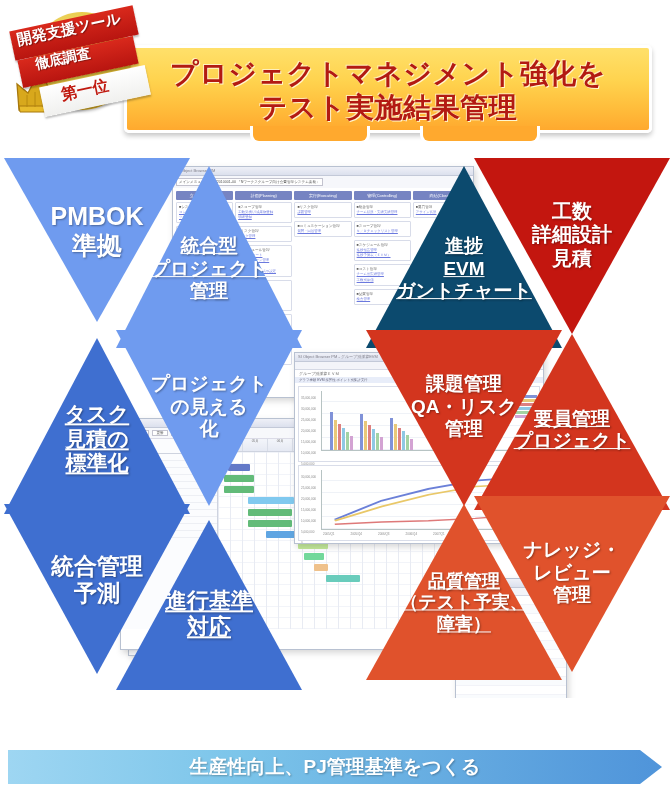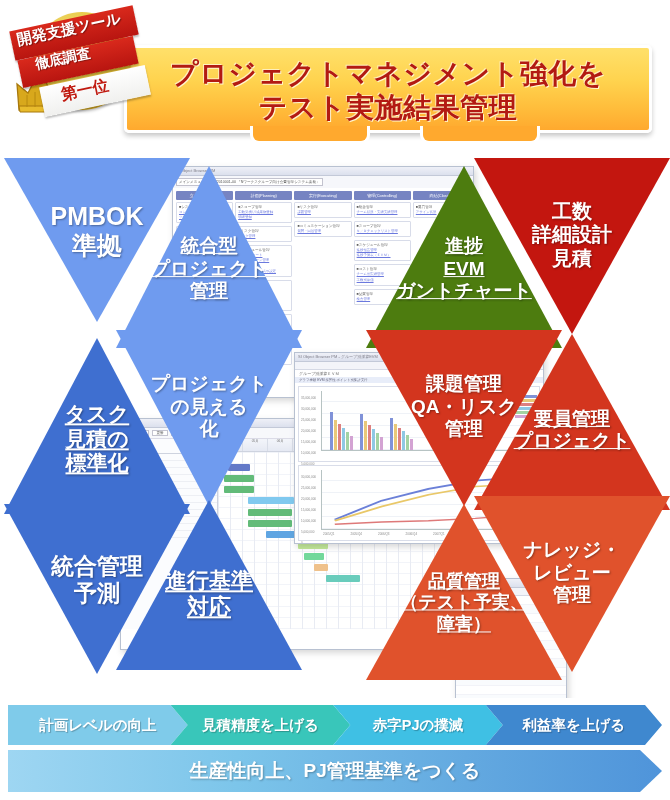--- a/index.html
+++ b/index.html
@@ -154,21 +154,21 @@
 
   
   .bottom{position:absolute;left:0;top:700px;width:670px;height:100px;}
   .chevrons{position:absolute;left:8px;top:5px;width:654px;height:40px;display:flex;}
   .chev{position:relative;height:40px;display:flex;align-items:center;justify-content:center;
     color:#fff;font-weight:bold;font-size:14.5px;white-space:nowrap;
     text-shadow:1px 1px 1px rgba(0,0,0,.25);}
   .chev.first{clip-path:polygon(0 0,calc(100% - 17px) 0,100% 50%,calc(100% - 17px) 100%,0 100%);}
   .chev.mid{clip-path:polygon(0 0,calc(100% - 17px) 0,100% 50%,calc(100% - 17px) 100%,0 100%,17px 50%);
     margin-left:-17px;}
-  .bigbar{position:absolute;left:8px;top:50px;width:654px;height:42px;
+  .bigbar{position:absolute;left:8px;top:50px;width:654px;height:34px;
     background:linear-gradient(90deg,#9ed6f2 0%,#7cc5ea 35%,#63a9e0 70%,#4f94da 100%);
     clip-path:polygon(0 0,calc(100% - 22px) 0,100% 50%,calc(100% - 22px) 100%,0 100%);
     display:flex;align-items:center;justify-content:center;
     color:#fff;font-weight:bold;font-size:19px;white-space:nowrap;
     text-shadow:1px 1px 2px rgba(0,0,0,.28);}
 </style>
 </head>
 <body>
 
 <div id="root">
@@ -493,45 +493,39 @@
 プロジェクト
 管理</div></div>
         <div class="tri down" style="left: 116px; top: 182px; width: 186px; height: 176px; background: rgb(111, 155, 239); font-size: 19px;"><div class="lbl">プロジェクト
 の見える
 化</div></div>
         <div class="tri up" style="left: 4px; top: 190px; width: 186px; height: 176px; background: rgb(63, 111, 208); font-size: 21px;"><div class="lbl">タスク
 見積の
 標準化</div></div>
         <div class="tri down" style="left: 4px; top: 356px; width: 186px; height: 170px; background: rgb(63, 111, 208); font-size: 23px;"><div class="lbl">統合管理
 予測</div></div>
-        <div class="tri up" style="left: 116px; top: 352px; width: 186px; height: 170px; background: rgb(63, 111, 208); font-size: 22px;"><div class="lbl">進行基準
+        <div class="tri up" style="left: 116px; top: 372px; width: 186px; height: 170px; background: rgb(63, 111, 208); font-size: 22px;"><div class="lbl">進行基準
 対応</div></div>
-        <div class="tri up" style="left: 366px; top: 18px; width: 196px; height: 182px; background: #4d7c0f; font-size: 19px;"><div class="lbl">進捗
+        <div class="tri up" style="left: 366px; top: 18px; width: 196px; height: 182px; background: #0c4a6e; font-size: 19px;"><div class="lbl">進捗
 EVM
 ガントチャート</div></div>
         <div class="tri down" style="left: 474px; top: 10px; width: 196px; height: 176px; background: rgb(195, 22, 15); font-size: 20px;"><div class="lbl">工数
 詳細設計
 見積</div></div>
         <div class="tri down" style="left: 366px; top: 182px; width: 196px; height: 176px; background: rgb(211, 53, 30); font-size: 19px;"><div class="lbl">課題管理
 QA・リスク
 管理</div></div>
         <div class="tri up" style="left: 474px; top: 186px; width: 196px; height: 176px; background: rgb(211, 53, 30); font-size: 19px;"><div class="lbl">要員管理
 プロジェクト</div></div>
         <div class="tri up" style="left: 366px; top: 356px; width: 196px; height: 176px; background: rgb(224, 82, 44); font-size: 18px;"><div class="lbl">品質管理
 （テスト予実、
 障害）</div></div>
         <div class="tri down" style="left: 474px; top: 348px; width: 196px; height: 176px; background: rgb(224, 82, 44); font-size: 19px;"><div class="lbl">ナレッジ・
 レビュー
 管理</div></div>
       </div>
   </div>
 
   <div class="bottom">
-    <div class="chevrons" id="chevrons">
-        <div class="chev first" style="background: rgb(127, 203, 234); flex: 1.06 1 0%;">計画レベルの向上</div>
-        <div class="chev mid" style="background: rgb(57, 198, 186); flex: 1.06 1 0%;">見積精度を上げる</div>
-        <div class="chev mid" style="background: rgb(63, 192, 228); flex: 1 1 0%;">赤字PJの撲滅</div>
-        <div class="chev mid" style="background: rgb(63, 136, 207); flex: 1.04 1 0%;">利益率を上げる</div>
-      </div>
     <div class="bigbar">生産性向上、PJ管理基準をつくる</div>
   </div>
 
 </div>
 
 </body></html>

